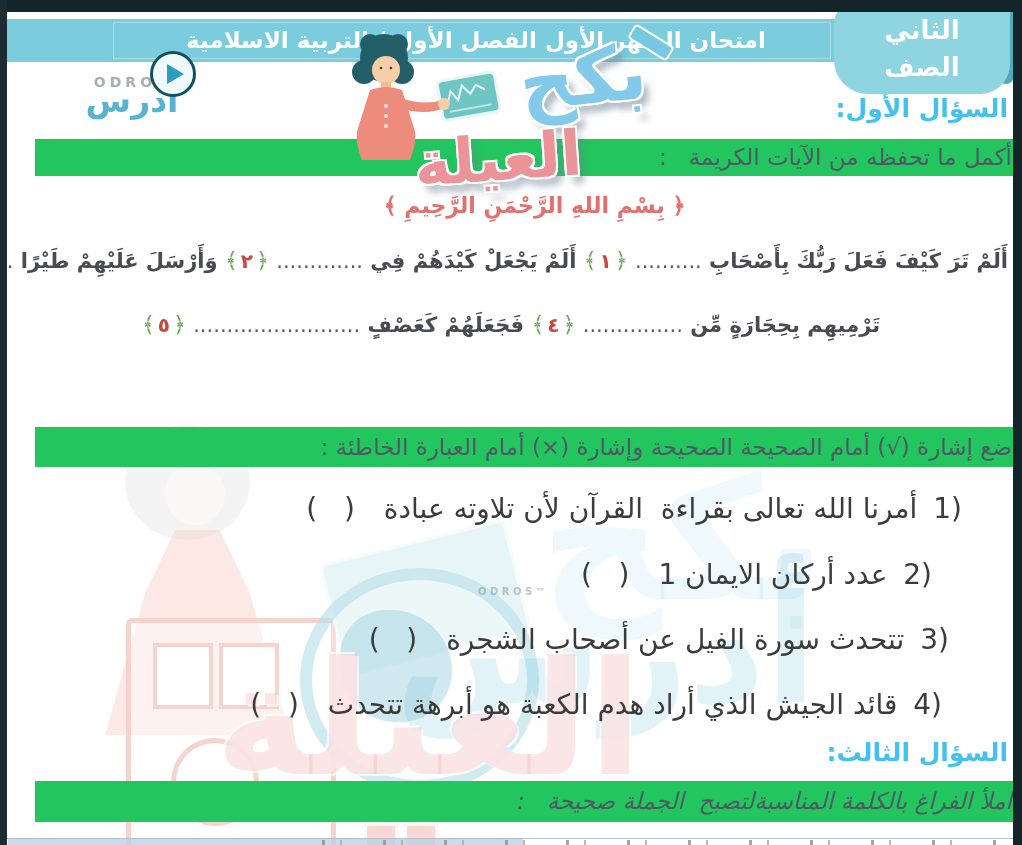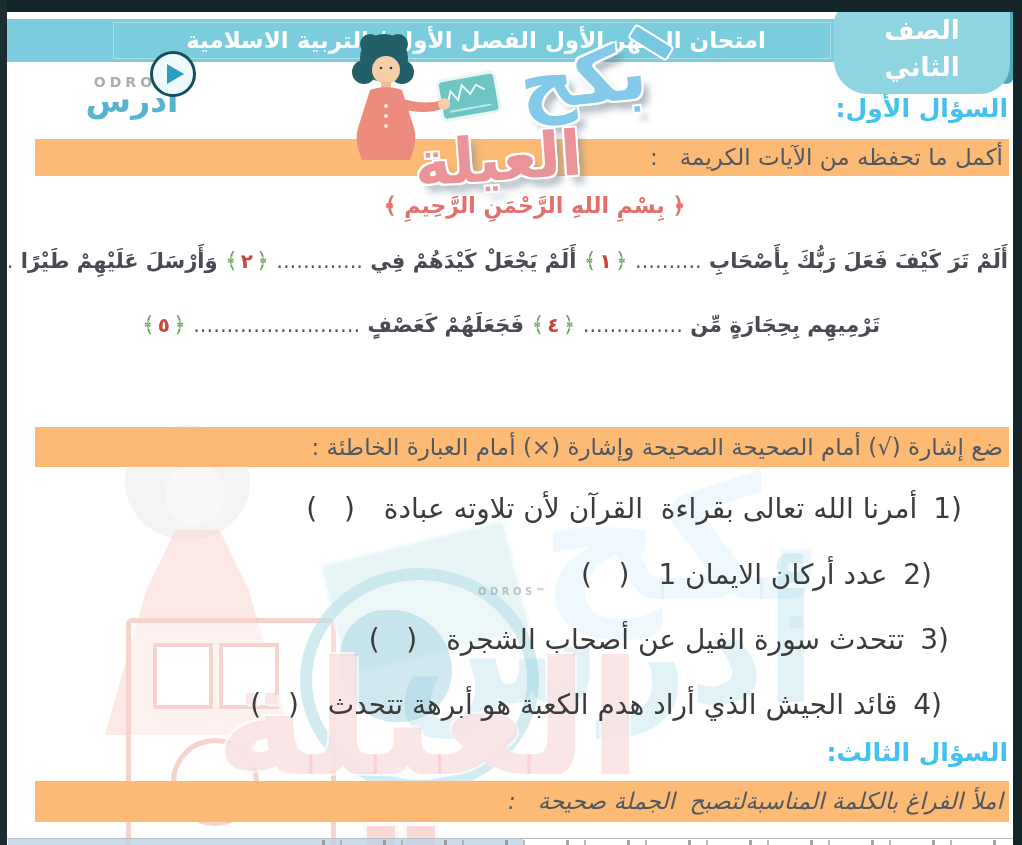--- a/index.html
+++ b/index.html
@@ -40,21 +40,21 @@
   .logo-bottom{position:absolute;left:8px;top:100px;width:300px;text-align:center;font-size:62px;line-height:1;
         font-weight:bold;color:#ea949a;direction:rtl;transform:rotate(-4deg);
         text-shadow:-2px -2px 0 #fff,2px -2px 0 #fff,-2px 2px 0 #fff,2px 2px 0 #fff,6px 9px 7px rgba(110,130,145,.5);}
   .logo-pencil{position:absolute;left:288px;top:6px;width:42px;height:13px;background:#79c8e2;
         border:2px solid #fff;border-radius:4px;transform:rotate(32deg);}
   
   .qhead{position:absolute;right:14px;font-size:25px;font-weight:bold;color:#44c1ee;direction:rtl;
         z-index:2;white-space:nowrap;}
   .qh1{top:94px;} .qh2{top:408px;margin-top:28px;} .qh3{top:738px;}
   
-  .strip{position:absolute;left:35px;right:13px;background:#fdba74;z-index:2;}
+  .strip{position:absolute;left:35px;right:4px;background:#22c55e;z-index:2;}
   .strip1{top:139px;height:37px;} .strip2{top:427px;height:40px;} .strip3{top:781px;height:41px;}
   .instr{display:block;text-align:right;padding-right:6px;font-size:23px;color:#4e5962;direction:rtl;white-space:nowrap;}
   .strip1 .instr{line-height:37px;} .strip2 .instr{line-height:40px;} .strip3 .instr{line-height:41px;font-style:italic;}
   
   .bismillah{position:absolute;left:60px;right:13px;top:193px;text-align:center;font-size:22px;font-weight:bold;
         color:#e4706e;direction:rtl;z-index:2;white-space:nowrap;}
   .quran{position:absolute;direction:rtl;z-index:2;white-space:nowrap;color:#4a4a55;font-weight:bold;font-size:21px;}
   .qline1{top:248px;right:14px;left:10px;text-align:right;}
   .qline2{top:312px;left:90px;right:90px;text-align:center;}
   .dots{color:#5a5a60;font-weight:normal;letter-spacing:1px;}
@@ -135,22 +135,22 @@
   <div class="frame-top"></div>
   <div class="frame-right"></div>
   <div class="frame-left"></div>
 
   <div class="header-bar">
     <div class="header-inner"></div>
     <div class="header-title">امتحان الشهر الأول الفصل الأول / التربية الاسلامية</div>
   </div>
   <div class="grade-shadow"></div>
   <div class="grade-box">
+    <div class="grade-line">الثاني</div>
     <div class="grade-line">الصف</div>
-    <div class="grade-line">الثاني</div>
   </div>
   <div class="play-icon">
     <div class="play-tri"></div>
   </div>
   <div class="odros-logo">
     <div class="odros-latin">ODROS</div>
     <div class="odros-arabic">أدرس</div>
   </div>
 
   <div class="brand">

